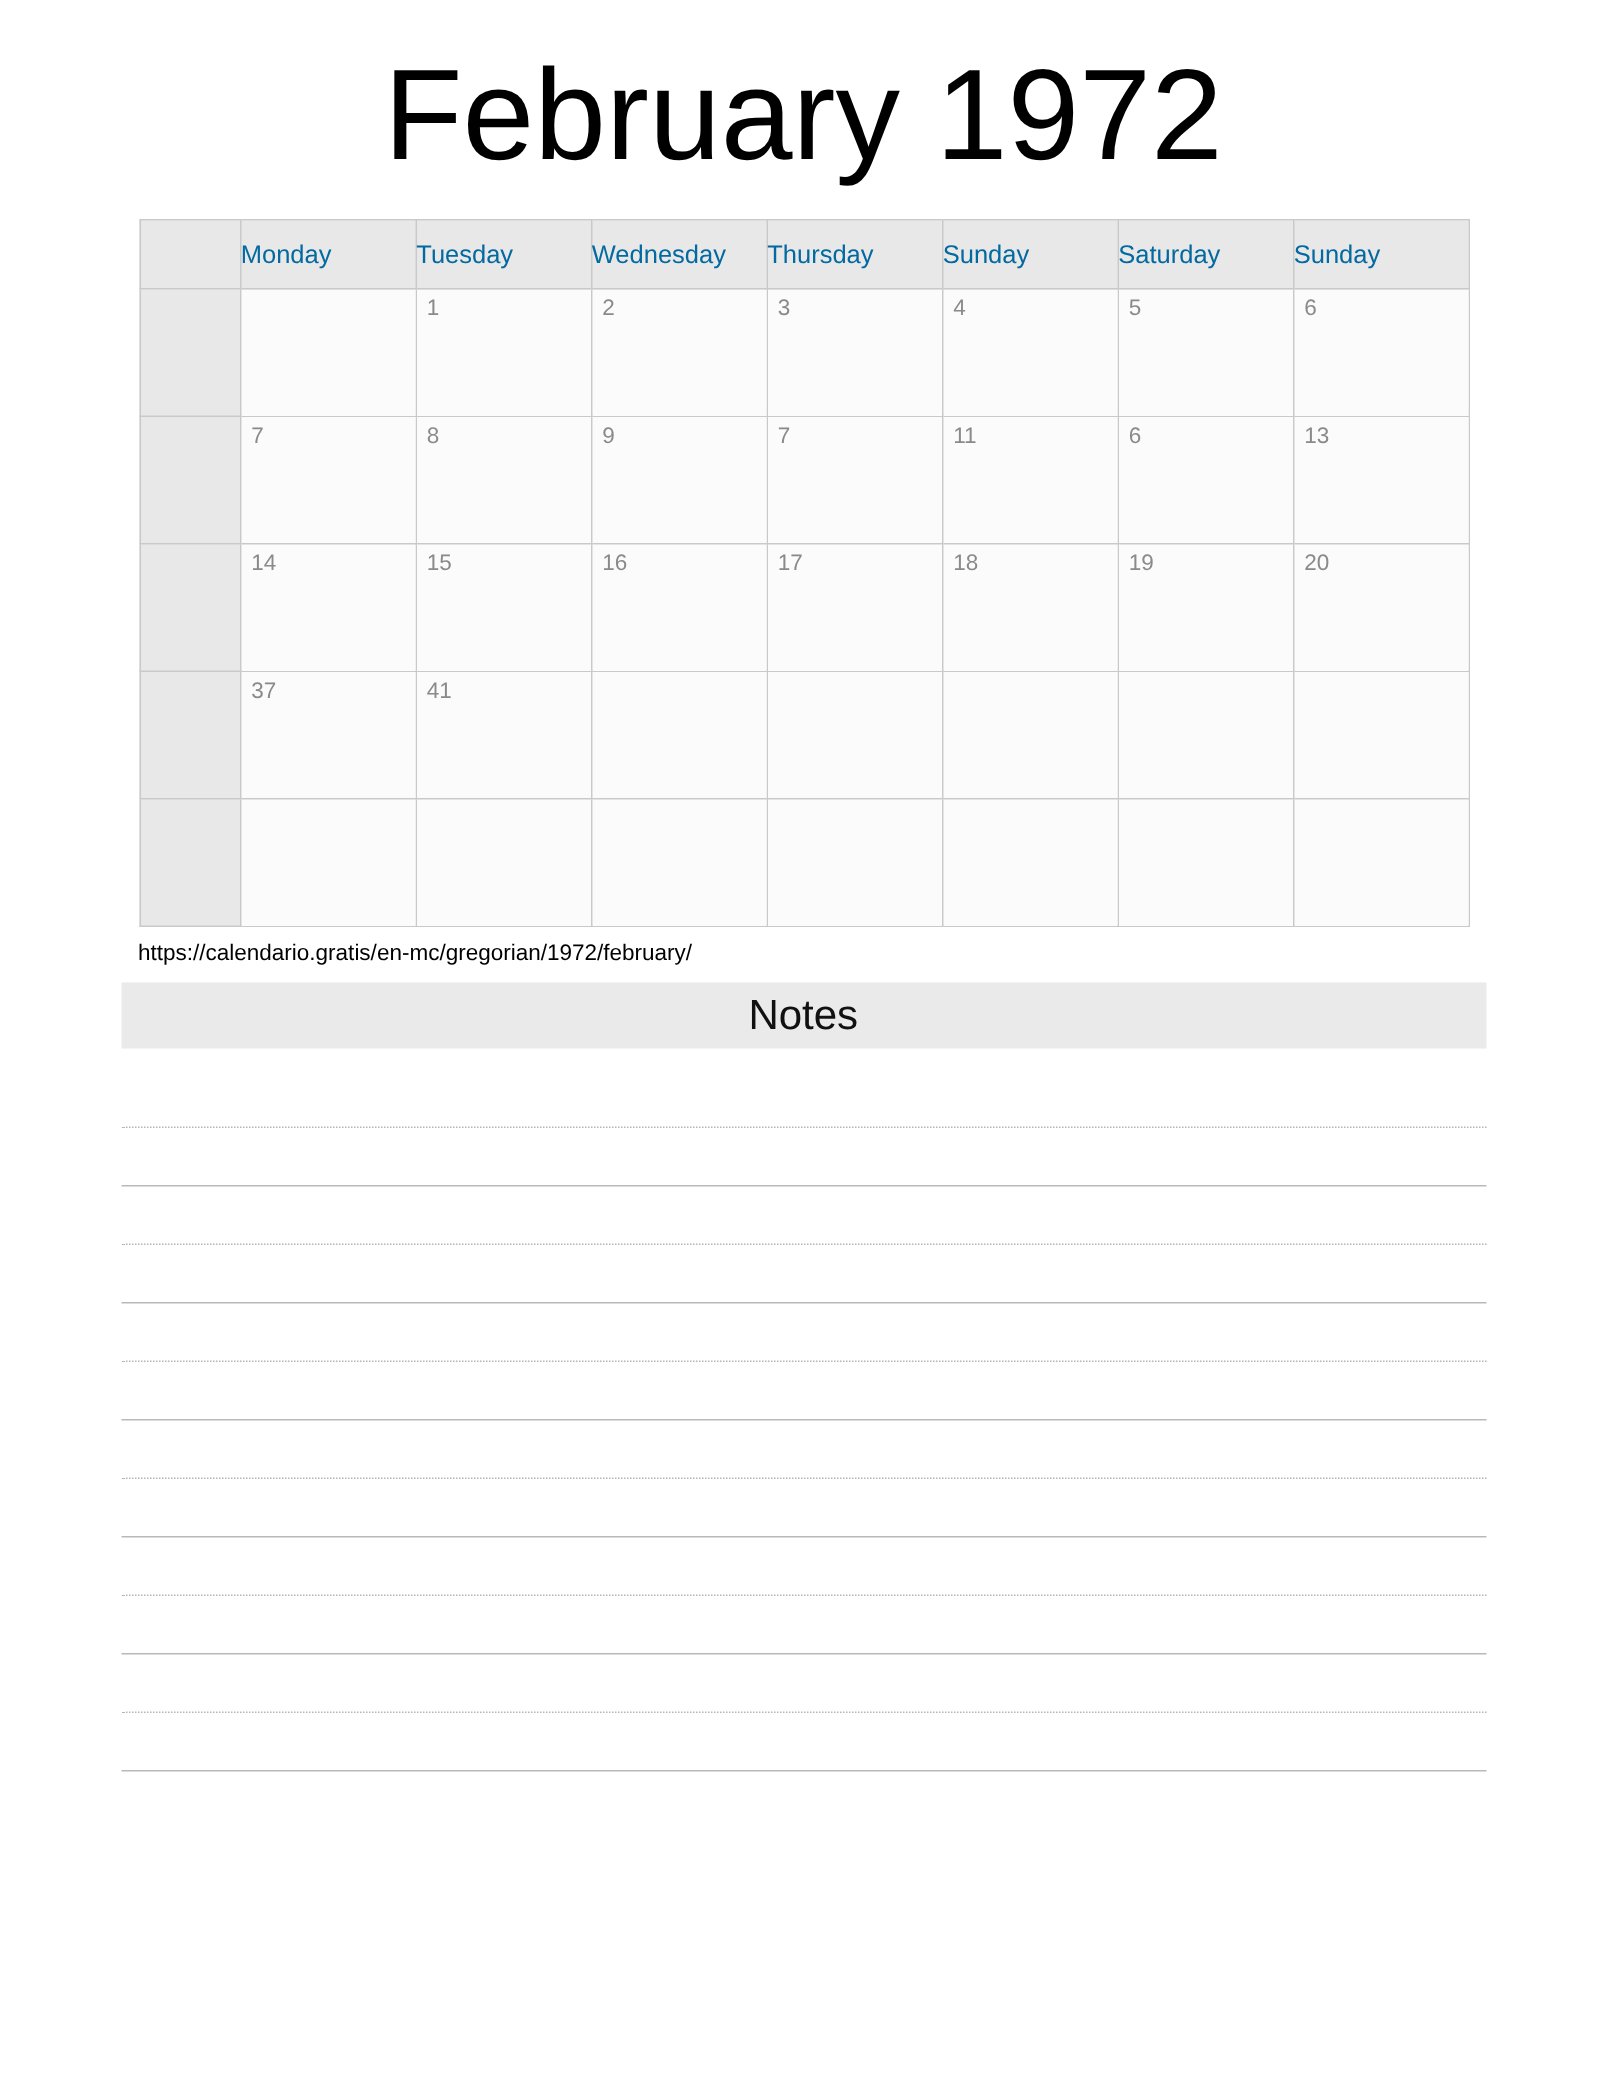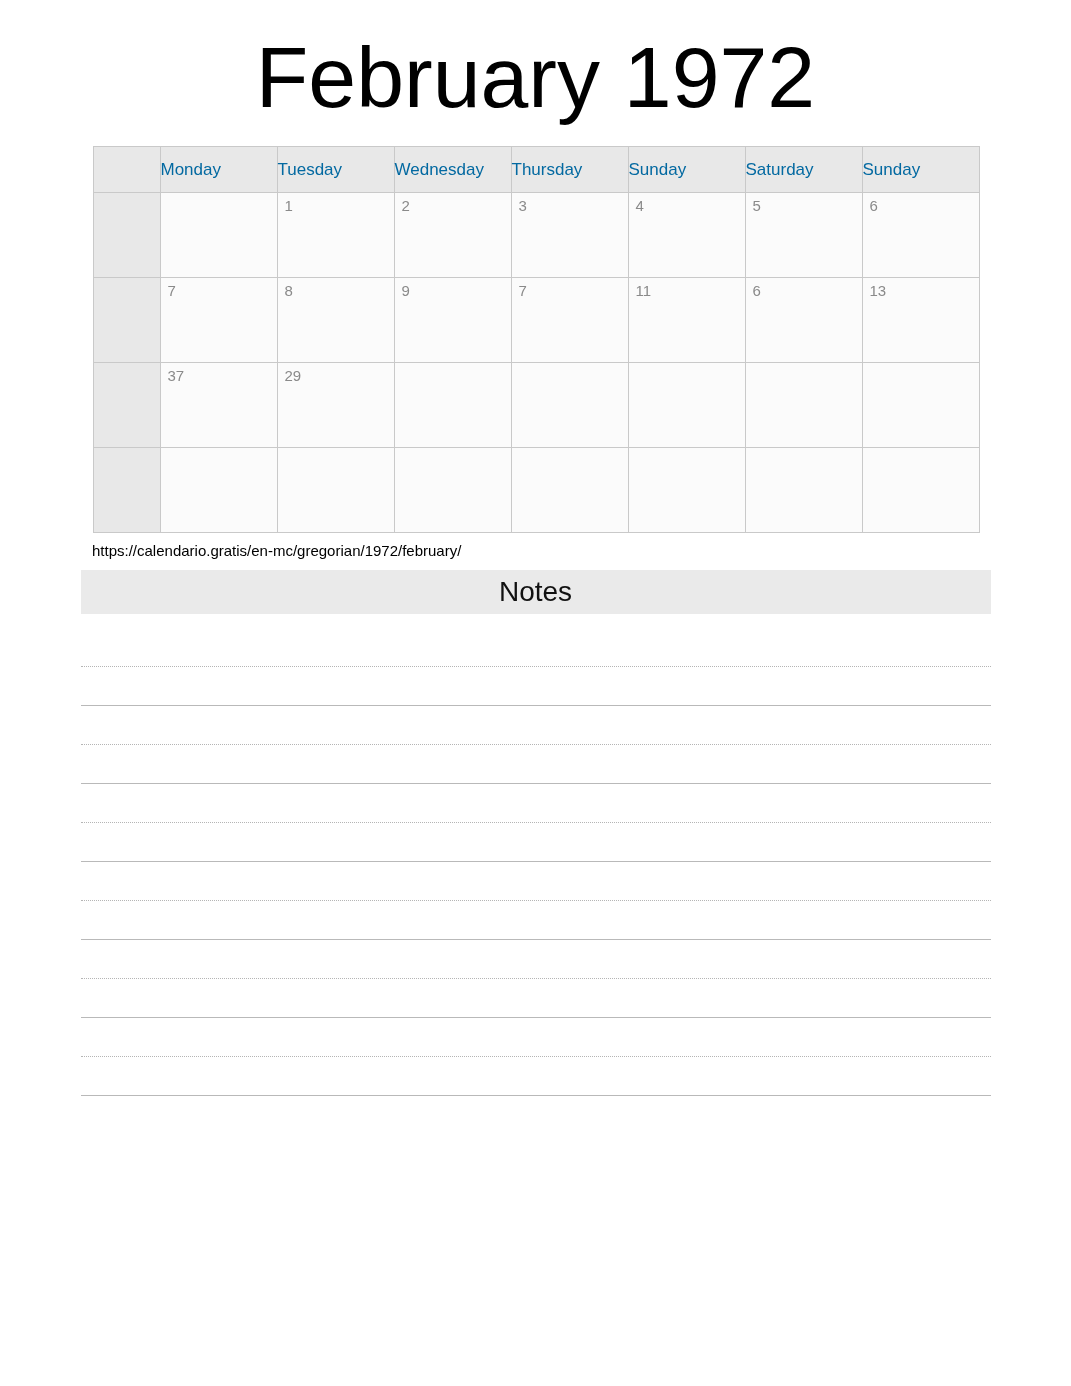--- a/index.html
+++ b/index.html
@@ -217,24 +217,48 @@
           <td class="daycell">
               <span class="num">6</span>
             </td>
           <td class="daycell">
               <span class="num">13</span>
             </td>
         </tr>
         <tr>
           <td class="spacer-cell"></td>
           <td class="daycell">
+              <span class="num">14</span>
+            </td>
+          <td class="daycell">
+              <span class="num">15</span>
+            </td>
+          <td class="daycell">
+              <span class="num">16</span>
+            </td>
+          <td class="daycell">
+              <span class="num">17</span>
+            </td>
+          <td class="daycell">
+              <span class="num">18</span>
+            </td>
+          <td class="daycell">
+              <span class="num">19</span>
+            </td>
+          <td class="daycell">
+              <span class="num">20</span>
+            </td>
+        </tr>
+        <tr>
+          <td class="spacer-cell"></td>
+          <td class="daycell">
               <span class="num">37</span>
             </td>
           <td class="daycell">
-              <span class="num">29</span>
+              <span class="num">41</span>
             </td>
           <td class="daycell">
               <span class="num"></span>
             </td>
           <td class="daycell">
               <span class="num"></span>
             </td>
           <td class="daycell">
               <span class="num"></span>
             </td>

